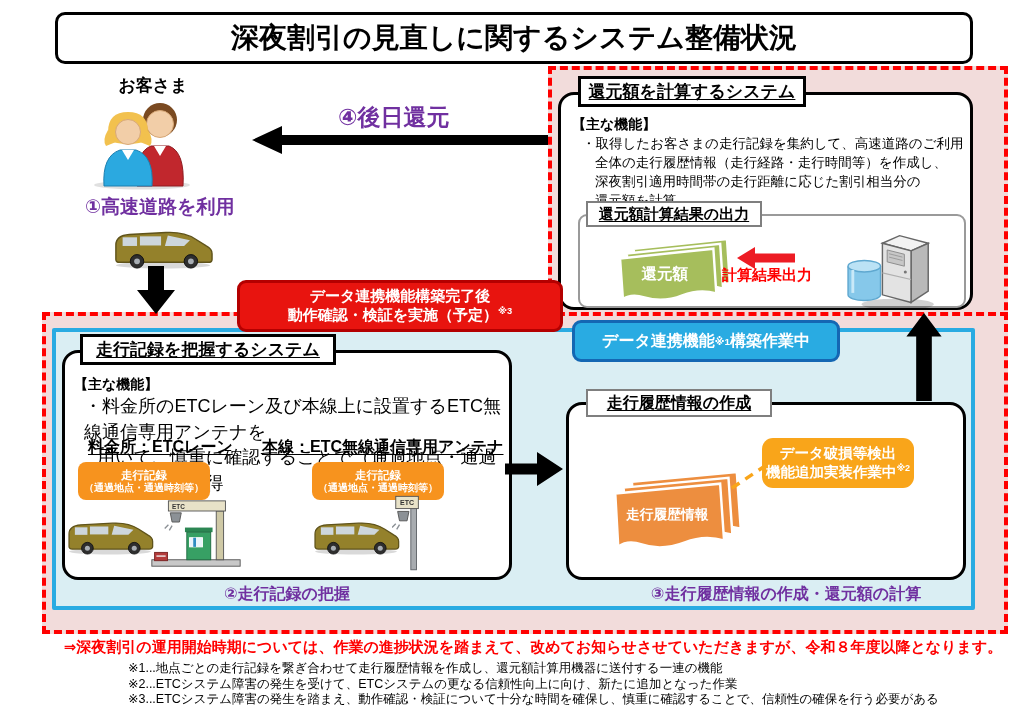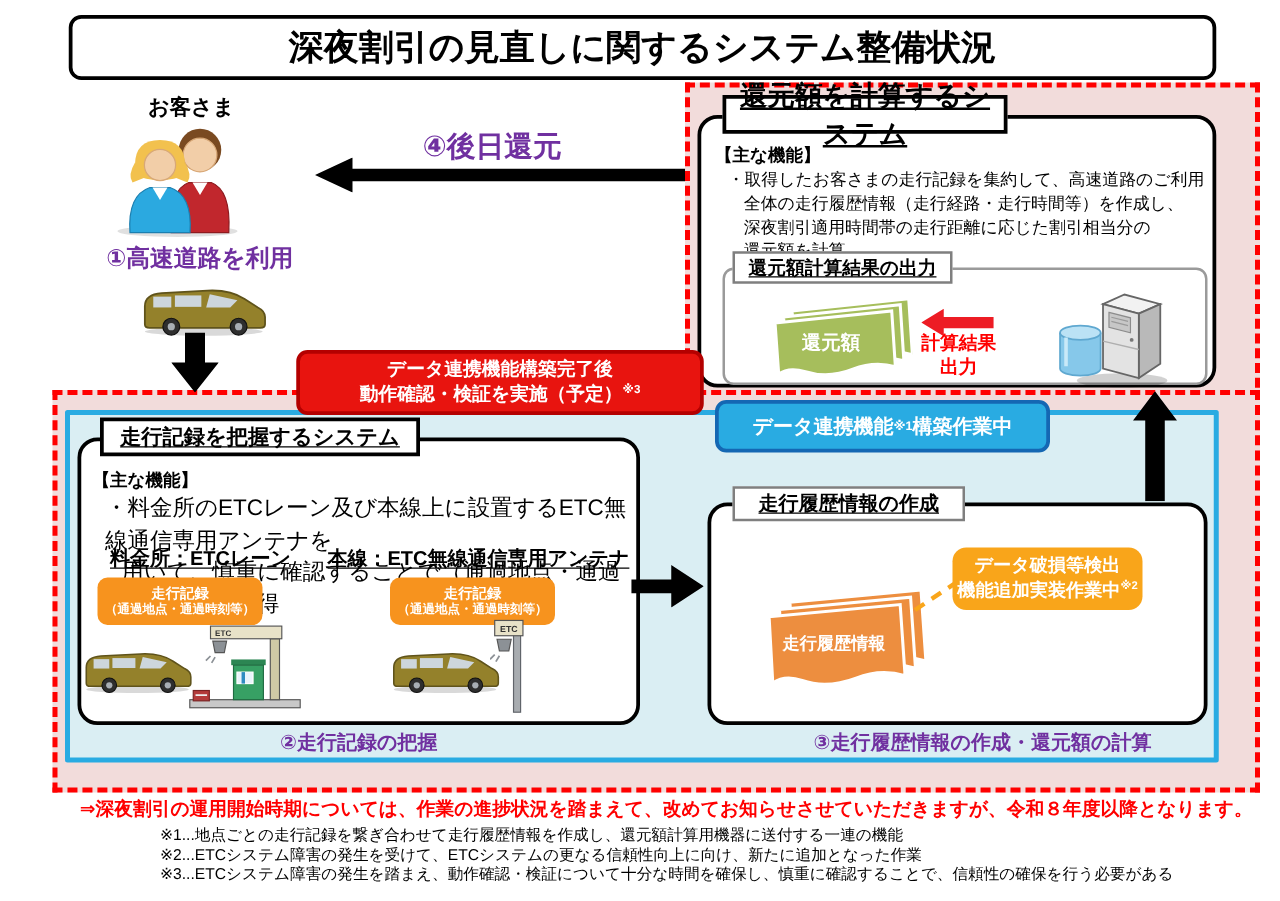--- a/index.html
+++ b/index.html
@@ -89,21 +89,21 @@
   </svg>
 
   <div class="abs rednotice ctr z5" style="left:237px;top:280px;width:320px;height:46px;font-size:15px;">
     <div>
       <div>データ連携機能構築完了後</div>
       <div><span>動作確認・検証を実施（予定）</span><sup>※3</sup></div>
     </div>
   </div>
 
   <div class="abs panel z3" style="left:558px;top:92px;width:415px;height:218px;"></div>
-  <div class="abs tab ctr u" style="left:578px;top:76px;width:228px;height:31px;font-size:22px;">還元額を計算するシステム</div>
+  <div class="abs tab ctr u" style="left:578px;top:76px;width:228px;height:31px;font-size:17px;">還元額を計算するシステム</div>
   <div class="abs z4 b" style="left:572px;top:116px;font-size:14px;">【主な機能】</div>
   <div class="abs z4 desc" style="left:582px;top:134px;width:386px;font-size:13.5px;">
     <div>・取得したお客さまの走行記録を集約して、高速道路のご利用</div>
     <div style="padding-left:13px;">全体の走行履歴情報（走行経路・走行時間等）を作成し、</div>
     <div style="padding-left:13px;">深夜割引適用時間帯の走行距離に応じた割引相当分の</div>
     <div style="padding-left:13px;">還元額を計算</div>
   </div>
 
   <div class="abs subbox z4" style="left:578px;top:214px;width:388px;height:94px;"></div>
   <div class="abs tab gray ctr u z5" style="left:586px;top:201px;width:176px;height:26px;font-size:15px;">還元額計算結果の出力</div>
@@ -113,21 +113,21 @@
       <path d="M2,12 L98,2 L101,48 Q84,43 66,50 Q46,58 27,52 Q13,48 5,54 Z" transform="translate(14,-1)" fill="#A6BE5C" stroke="#FFF" stroke-width="2.5"></path>
       <path d="M2,12 L98,2 L101,48 Q84,43 66,50 Q46,58 27,52 Q13,48 5,54 Z" transform="translate(7,4)" fill="#A6BE5C" stroke="#FFF" stroke-width="2.5"></path>
       <path d="M2,12 L98,2 L101,48 Q84,43 66,50 Q46,58 27,52 Q13,48 5,54 Z" transform="translate(0,9)" fill="#A6BE5C" stroke="#FFF" stroke-width="2.5"></path>
     </g>
     <text x="48" y="42" text-anchor="middle" font-size="16" font-weight="bold" fill="#FFF">還元額</text>
   </svg>
 
   <svg class="abs z5" style="left:737px;top:247px;" width="58" height="22" viewBox="0 0 58 22">
     <polygon points="0,11 18,0 18,6.5 58,6.5 58,15.5 18,15.5 18,22" fill="#ED1C24"></polygon>
   </svg>
-  <div class="abs ctr b red z5" style="left:722px;top:266px;width:90px;font-size:15px;line-height:1.25;flex-direction:column;">
+  <div class="abs ctr b red z5" style="left:722px;top:266px;width:90px;font-size:15px;line-height:1.25;flex-direction:row;">
     <div>計算結果</div>
     <div>出力</div>
   </div>
 
   <svg class="abs z5" style="left:836px;top:228px;" width="110" height="84" viewBox="0 0 110 88">
     <ellipse cx="62" cy="80" rx="38" ry="6" fill="rgba(0,0,0,0.18)"></ellipse>
     <path d="M10,40 L10,70 A17,6 0 0 0 44,70 L44,40" fill="#86C8EA" stroke="#5FA8D0" stroke-width="1.5"></path>
     <ellipse cx="27" cy="40" rx="17" ry="6" fill="#BBE2F5" stroke="#5FA8D0" stroke-width="1.5"></ellipse>
     <path d="M15,44 L15,68" stroke="#C9E9F8" stroke-width="3" fill="none"></path>
     <polygon points="46,16 64,8 94,16 76,24" fill="#F2F2F2" stroke="#666" stroke-width="1.5"></polygon>

